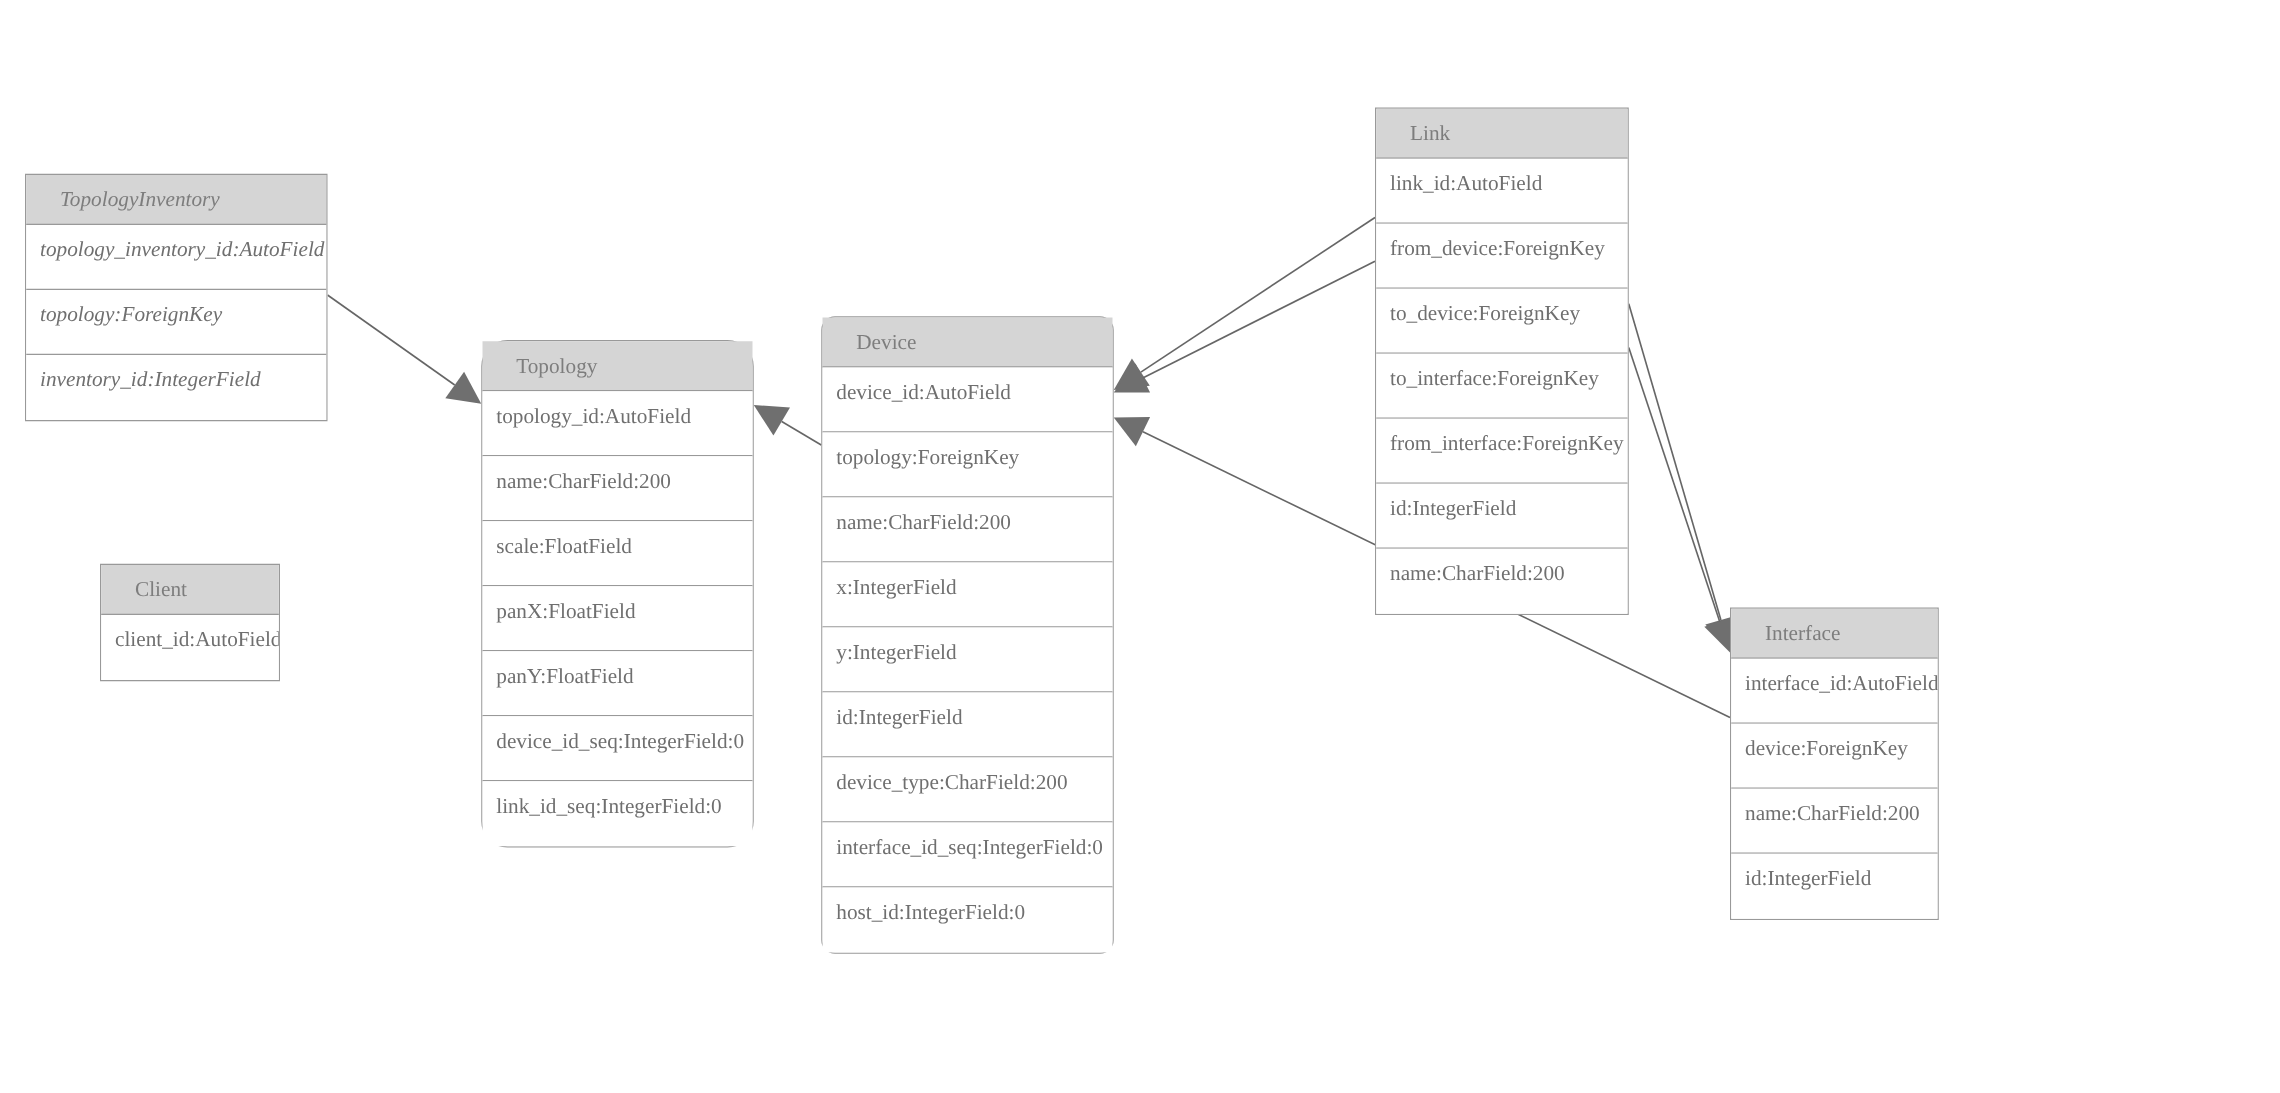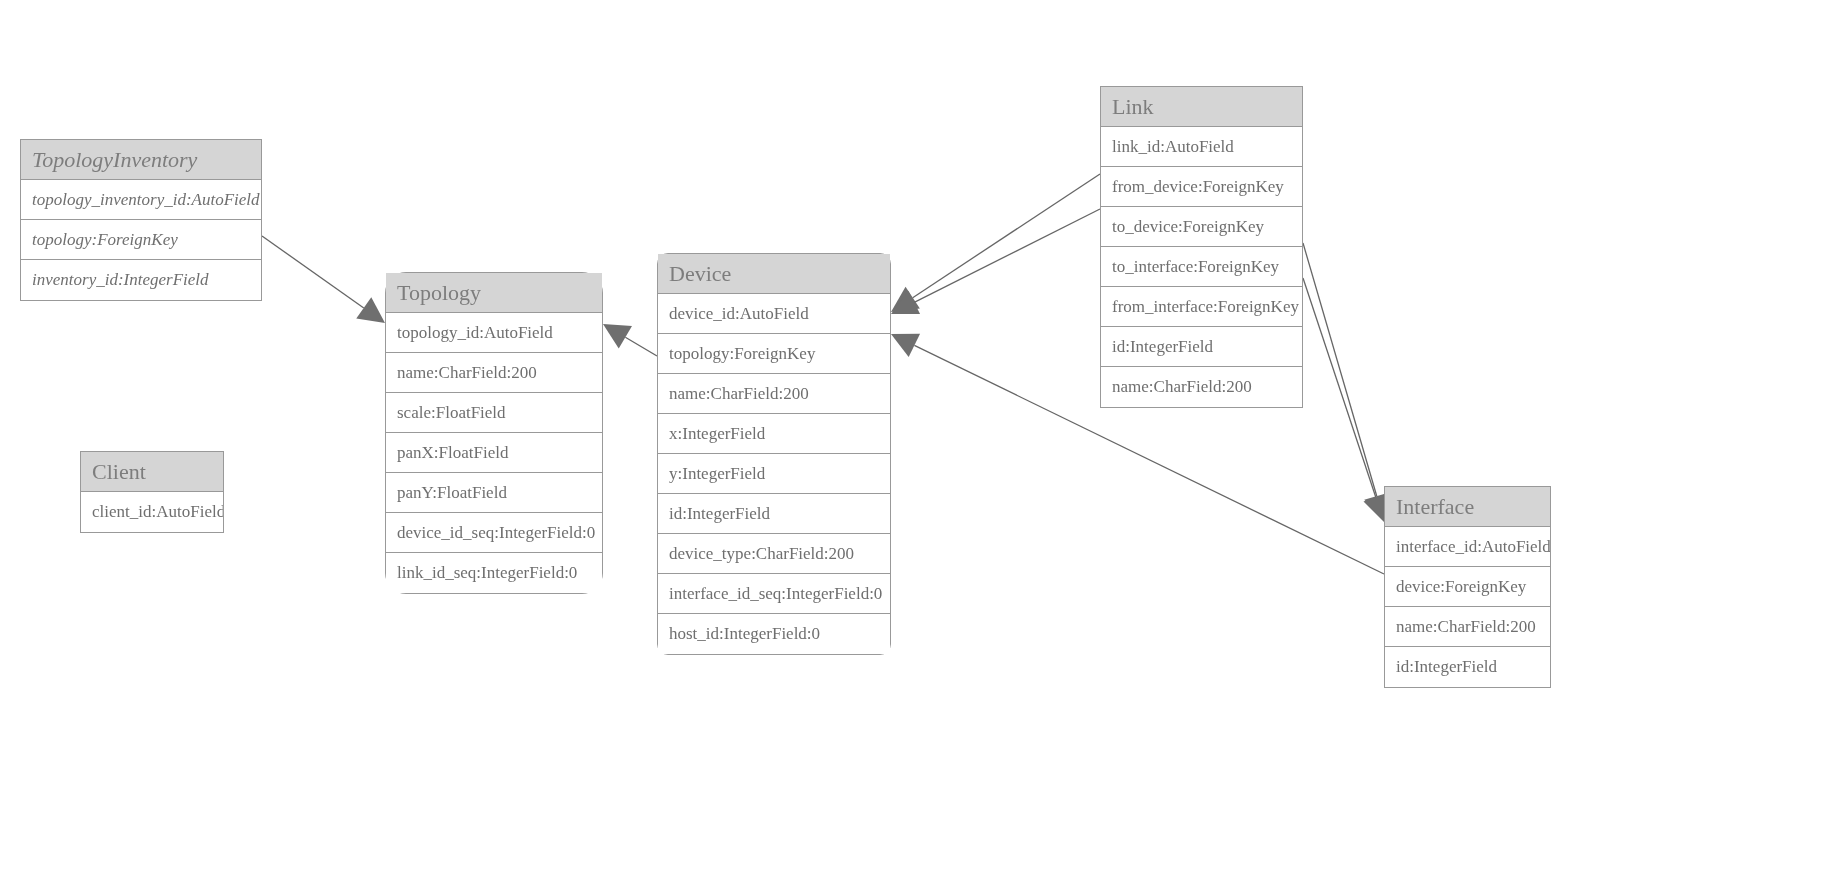--- a/index.html
+++ b/index.html
@@ -33,34 +33,34 @@
     box-sizing: border-box;
     background: #ffffff;
     border: 1px solid #999999;
     z-index: 2;
   }
   .entity-title {
     box-sizing: border-box;
     background: #d5d5d5;
     border-bottom: 1px solid #999999;
     color: #7d7d7d;
-    font-size: 22px;
+    font-size: 17px;
     line-height: 40px;
     height: 40px;
-    padding: 0 0 0 11px;
+    padding: 0 0 0 27px;
     white-space: nowrap;
     overflow: hidden;
   }
   .entity-field {
     box-sizing: border-box;
     border-bottom: 1px solid #999999;
     color: #6f6f6f;
     font-size: 17px;
     line-height: 40px;
-    height: 40px;
+    height: 52px;
     padding: 0 8px 0 11px;
     white-space: nowrap;
     overflow: hidden;
     background: #ffffff;
   }
   .entity-field:last-child {
     border-bottom: none;
   }
 </style>
 </head>

